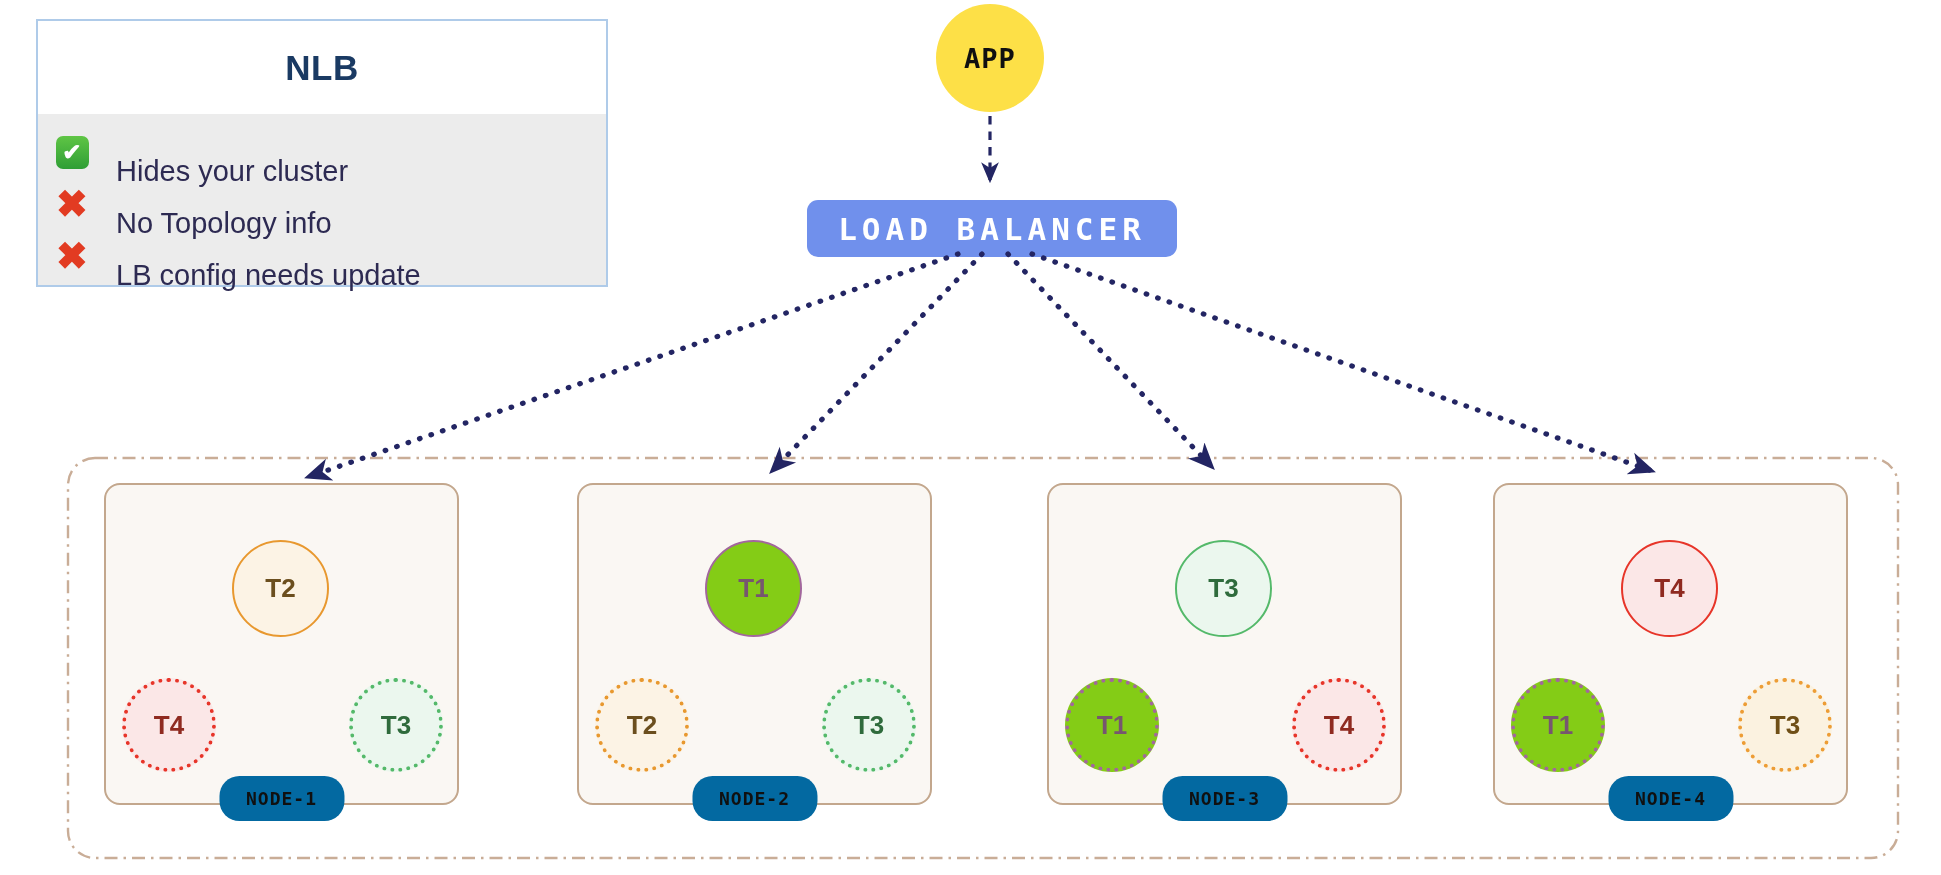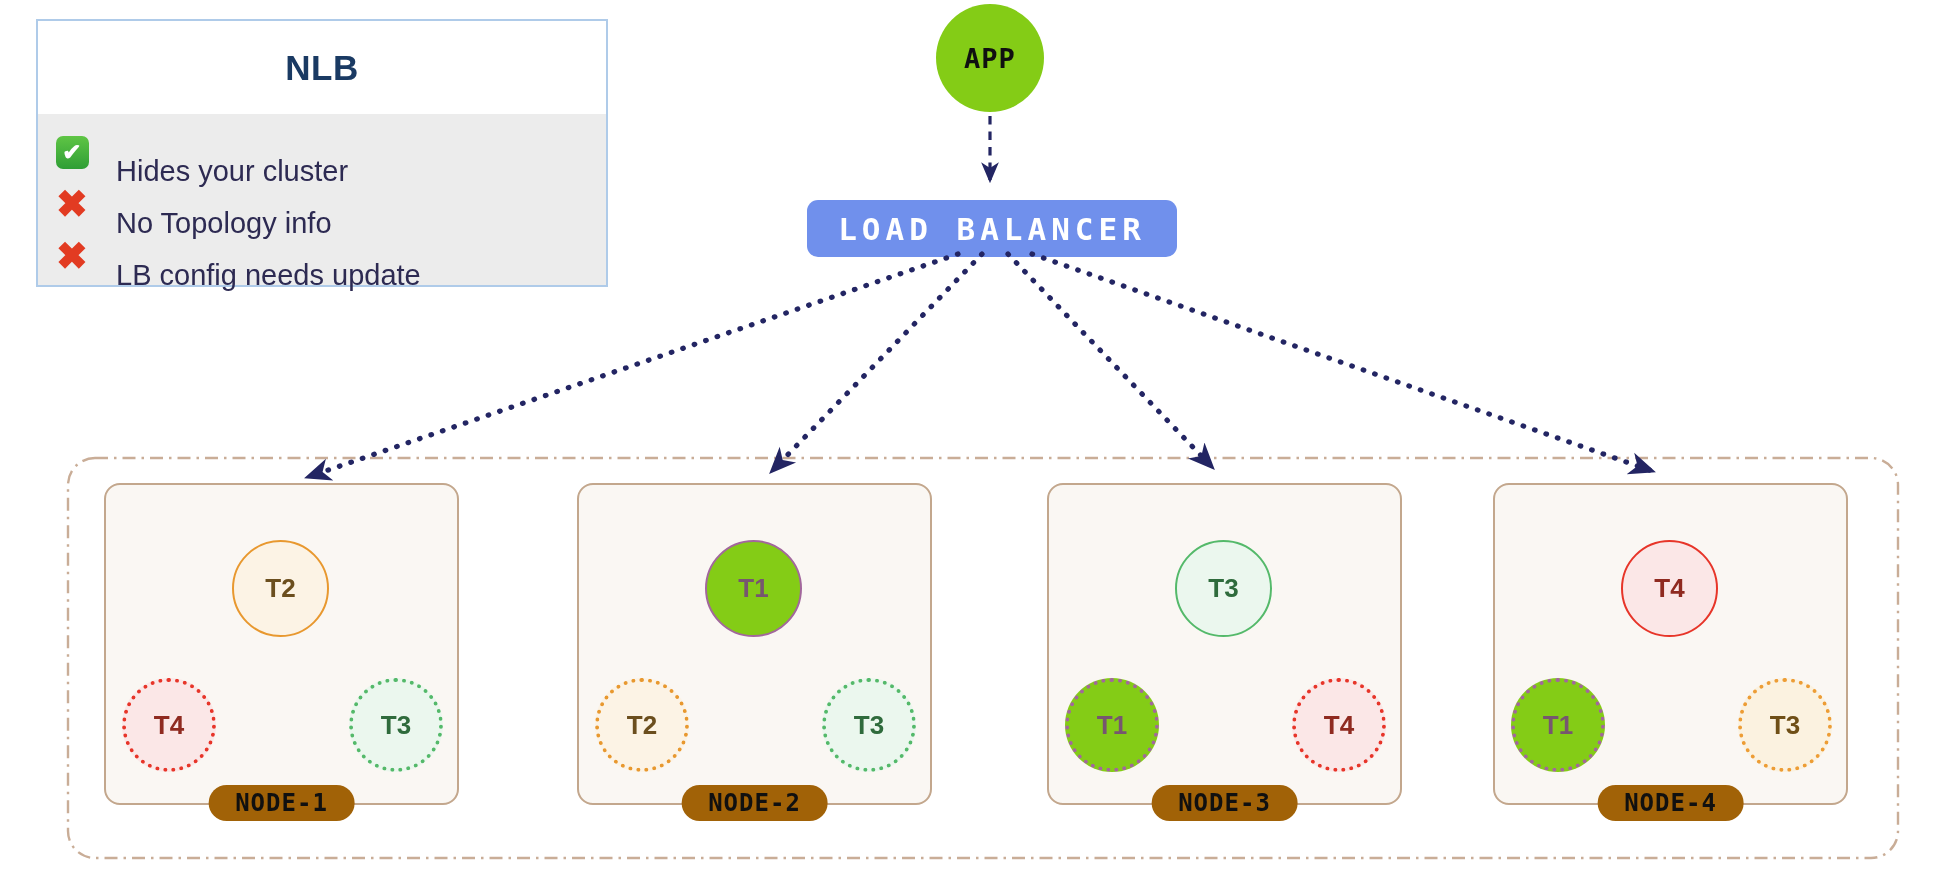--- a/index.html
+++ b/index.html
@@ -29,38 +29,38 @@
     width:33px; height:33px; border-radius:7px;
     background:linear-gradient(180deg,#5FC545 0%,#2F9E35 100%);
     color:#ffffff; font-size:23px; font-weight:bold;
     display:flex; align-items:center; justify-content:center;
   }
   .icon-cross { color:#E23B22; font-size:38px; font-weight:bold; line-height:1; }
 
   
   .app-circle {
     position:absolute; left:936px; top:4px; width:108px; height:108px; border-radius:50%;
-    background:#84cc16; display:flex; align-items:center; justify-content:center; z-index:2;
+    background:#fde047; display:flex; align-items:center; justify-content:center; z-index:2;
     font-family:"DejaVu Sans Mono", monospace; font-weight:bold; font-size:27px; color:#101010; letter-spacing:1px;
   }
   .lb-box {
     position:absolute; left:807px; top:192px; width:370px; height:57px; border-radius:11px;
     background:#7090EC; display:flex; align-items:center; justify-content:center; z-index:2;
     font-family:"DejaVu Sans Mono", monospace; font-weight:bold; font-size:31px; color:#ffffff; letter-spacing:5px;margin-top:8px;
   }
 
   
   .node {
     position:absolute; top:483px; width:355px; height:322px;
     background:#FAF7F3; border:2px solid #C3A78D; border-radius:16px; z-index:2;
   }
   .node-pill {
     position:absolute; bottom:-18px; left:50%; transform:translateX(-50%);
-    background:#a16207; border-radius:20px; padding:4px 27px; white-space:nowrap;
-    font-family:"DejaVu Sans Mono", monospace; font-weight:bold; font-size:24px; color:#101010; letter-spacing:1px;
+    background:#0369a1; border-radius:20px; padding:12px 27px; white-space:nowrap;
+    font-family:"DejaVu Sans Mono", monospace; font-weight:bold; font-size:18px; color:#101010; letter-spacing:1px;
   }
   .token {
     position:absolute; border-radius:50%;
     display:flex; align-items:center; justify-content:center;
     font-size:26px; font-weight:600;
   }
   .token.primary { width:97px; height:97px; border-width:2.5px; left:126px; top:55px; }
   .token.small   { width:94px; height:94px; border-width:4px; top:193px; }
   .token.small.pos-left  { left:16px; }
   .token.small.pos-right { left:243px; }

